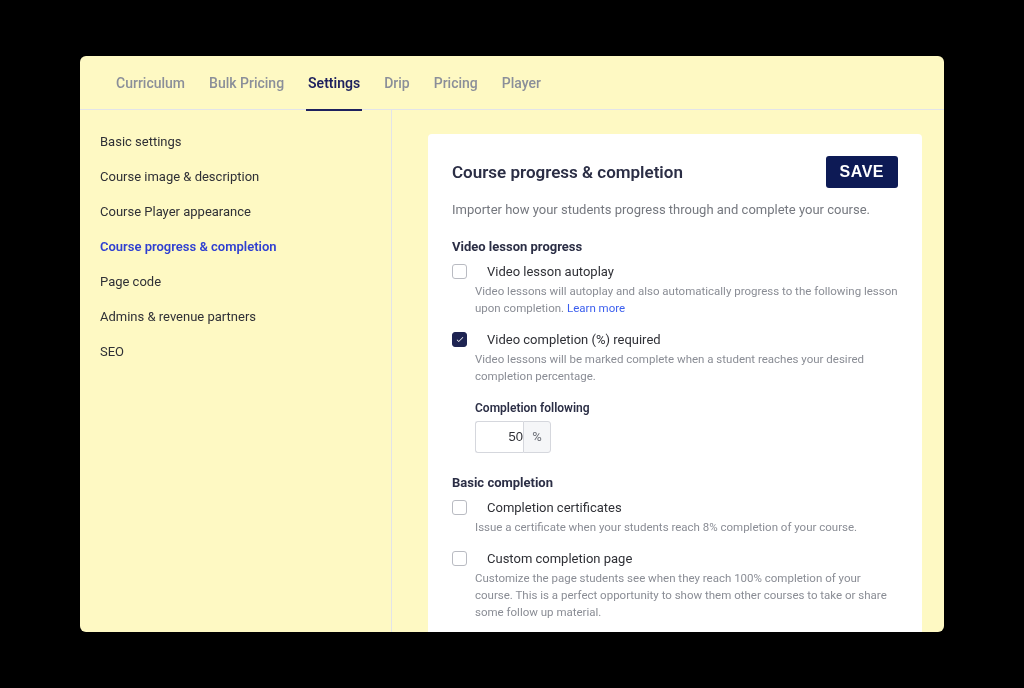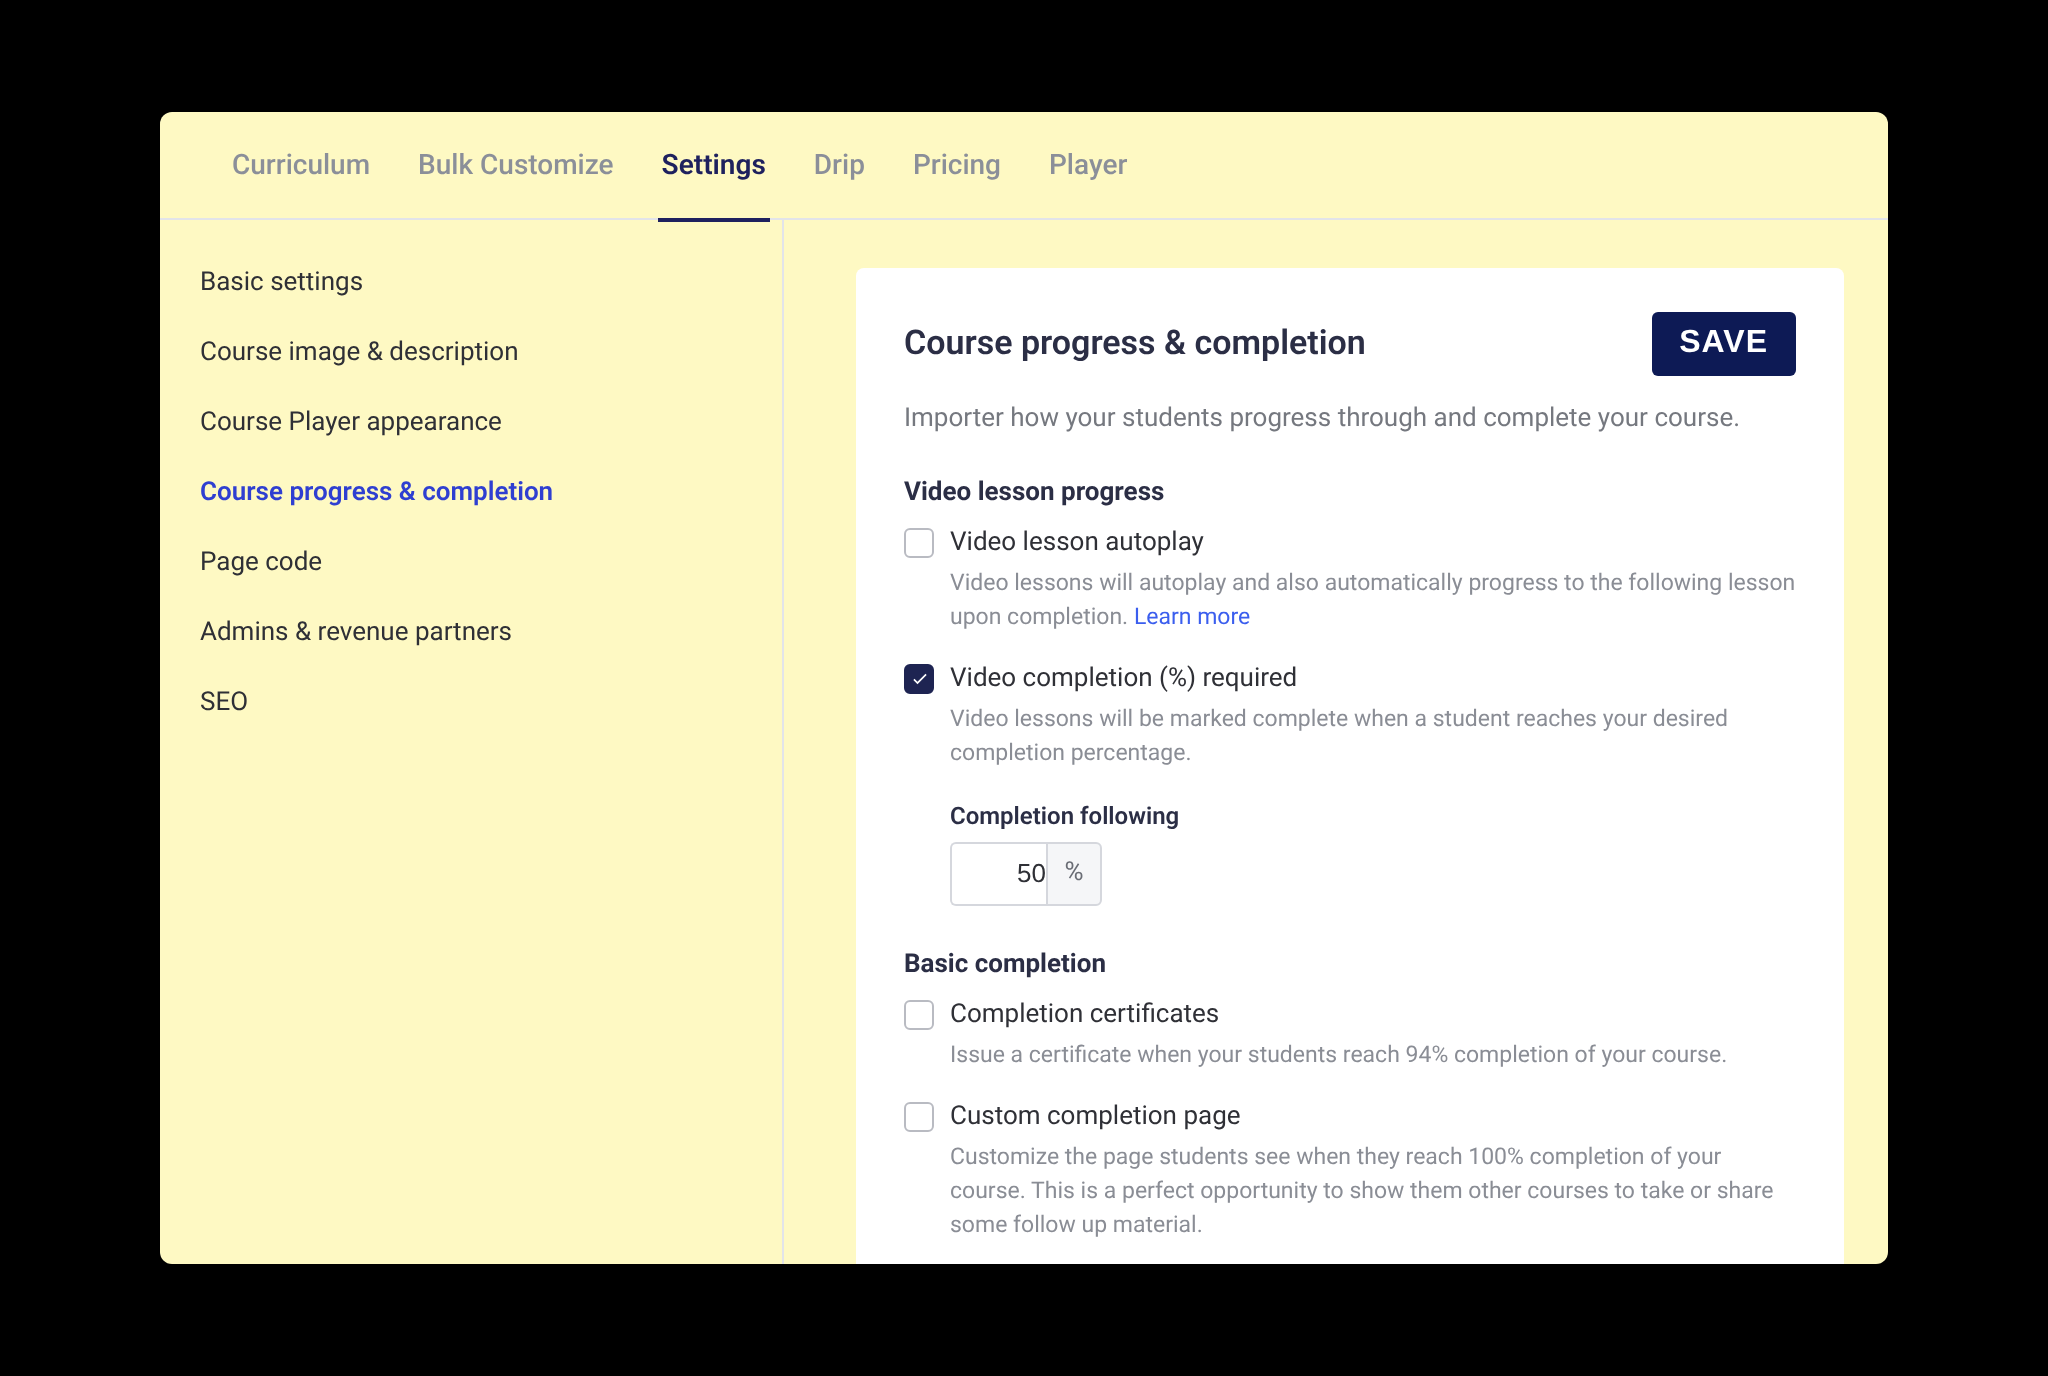--- a/index.html
+++ b/index.html
@@ -111,21 +111,21 @@
     }
     .section-label {
       font-size: 13px;
       font-weight: 700;
       color: #2b2e45;
       margin-bottom: 10px;
     }
     .check-row {
       display: flex;
       align-items: center;
-      gap: 8px;
+      gap: 20px;
       margin-bottom: 4px;
     }
     .check-row label {
       font-size: 13px;
       color: #2f3036;
       cursor: pointer;
     }
     .checkbox {
       width: 15px;
       height: 15px;
@@ -187,21 +187,21 @@
       color: #6a6d75;
     }
   </style>
 </head>
 <body>
 
 <div class="app-frame">
 
   <div class="tabs">
     <div class="tab">Curriculum</div>
-    <div class="tab">Bulk Customize</div>
+    <div class="tab">Bulk Pricing</div>
     <div class="tab active">Settings</div>
     <div class="tab">Drip</div>
     <div class="tab">Pricing</div>
     <div class="tab">Player</div>
   </div>
 
   <div class="body">
 
     <div class="sidebar">
       <div class="side-item">Basic settings</div>
@@ -252,21 +252,21 @@
         </div>
 
         <div class="section-label">Basic completion</div>
 
         <div class="check-row">
           <span class="checkbox">
             
           </span>
           <label>Completion certificates</label>
         </div>
-        <div class="check-help">Issue a certificate when your students reach 94% completion of your course.</div>
+        <div class="check-help">Issue a certificate when your students reach 8% completion of your course.</div>
 
         <div class="check-row">
           <span class="checkbox">
             
           </span>
           <label>Custom completion page</label>
         </div>
         <div class="check-help" style="margin-bottom:0">Customize the page students see when they reach 100% completion of your course. This is a perfect opportunity to show them other courses to take or share some follow up material.</div>
 
       </div>

